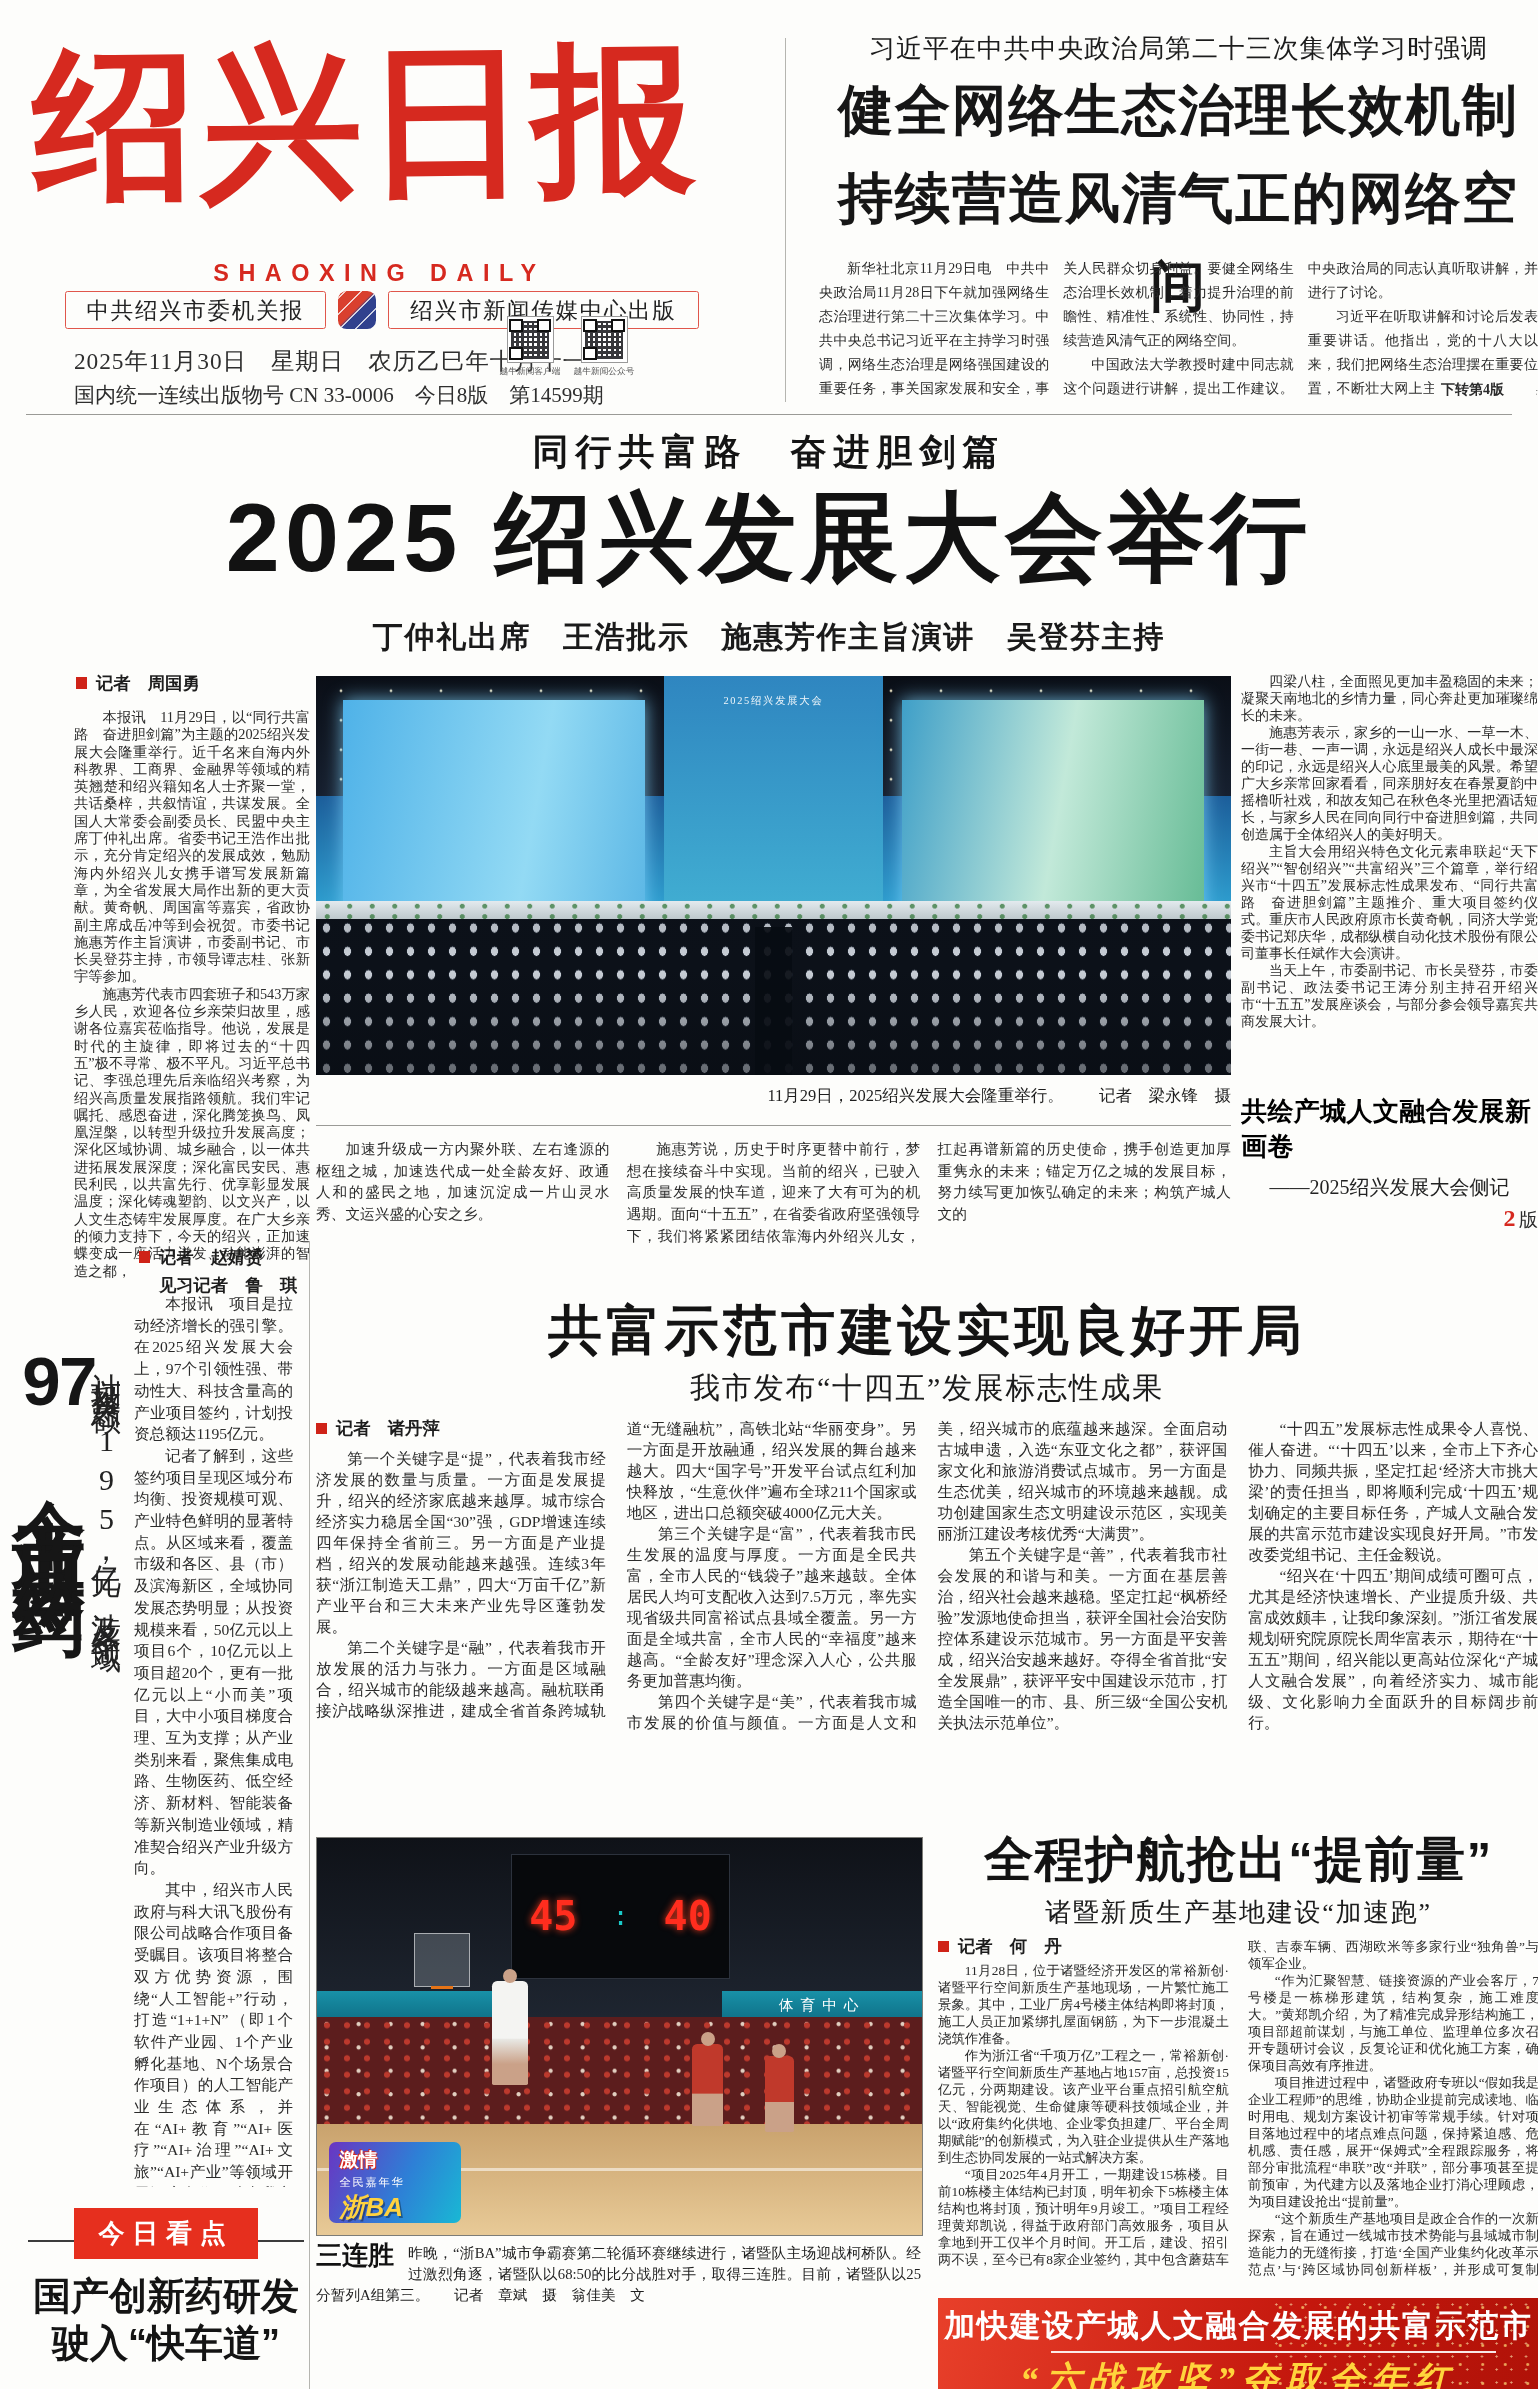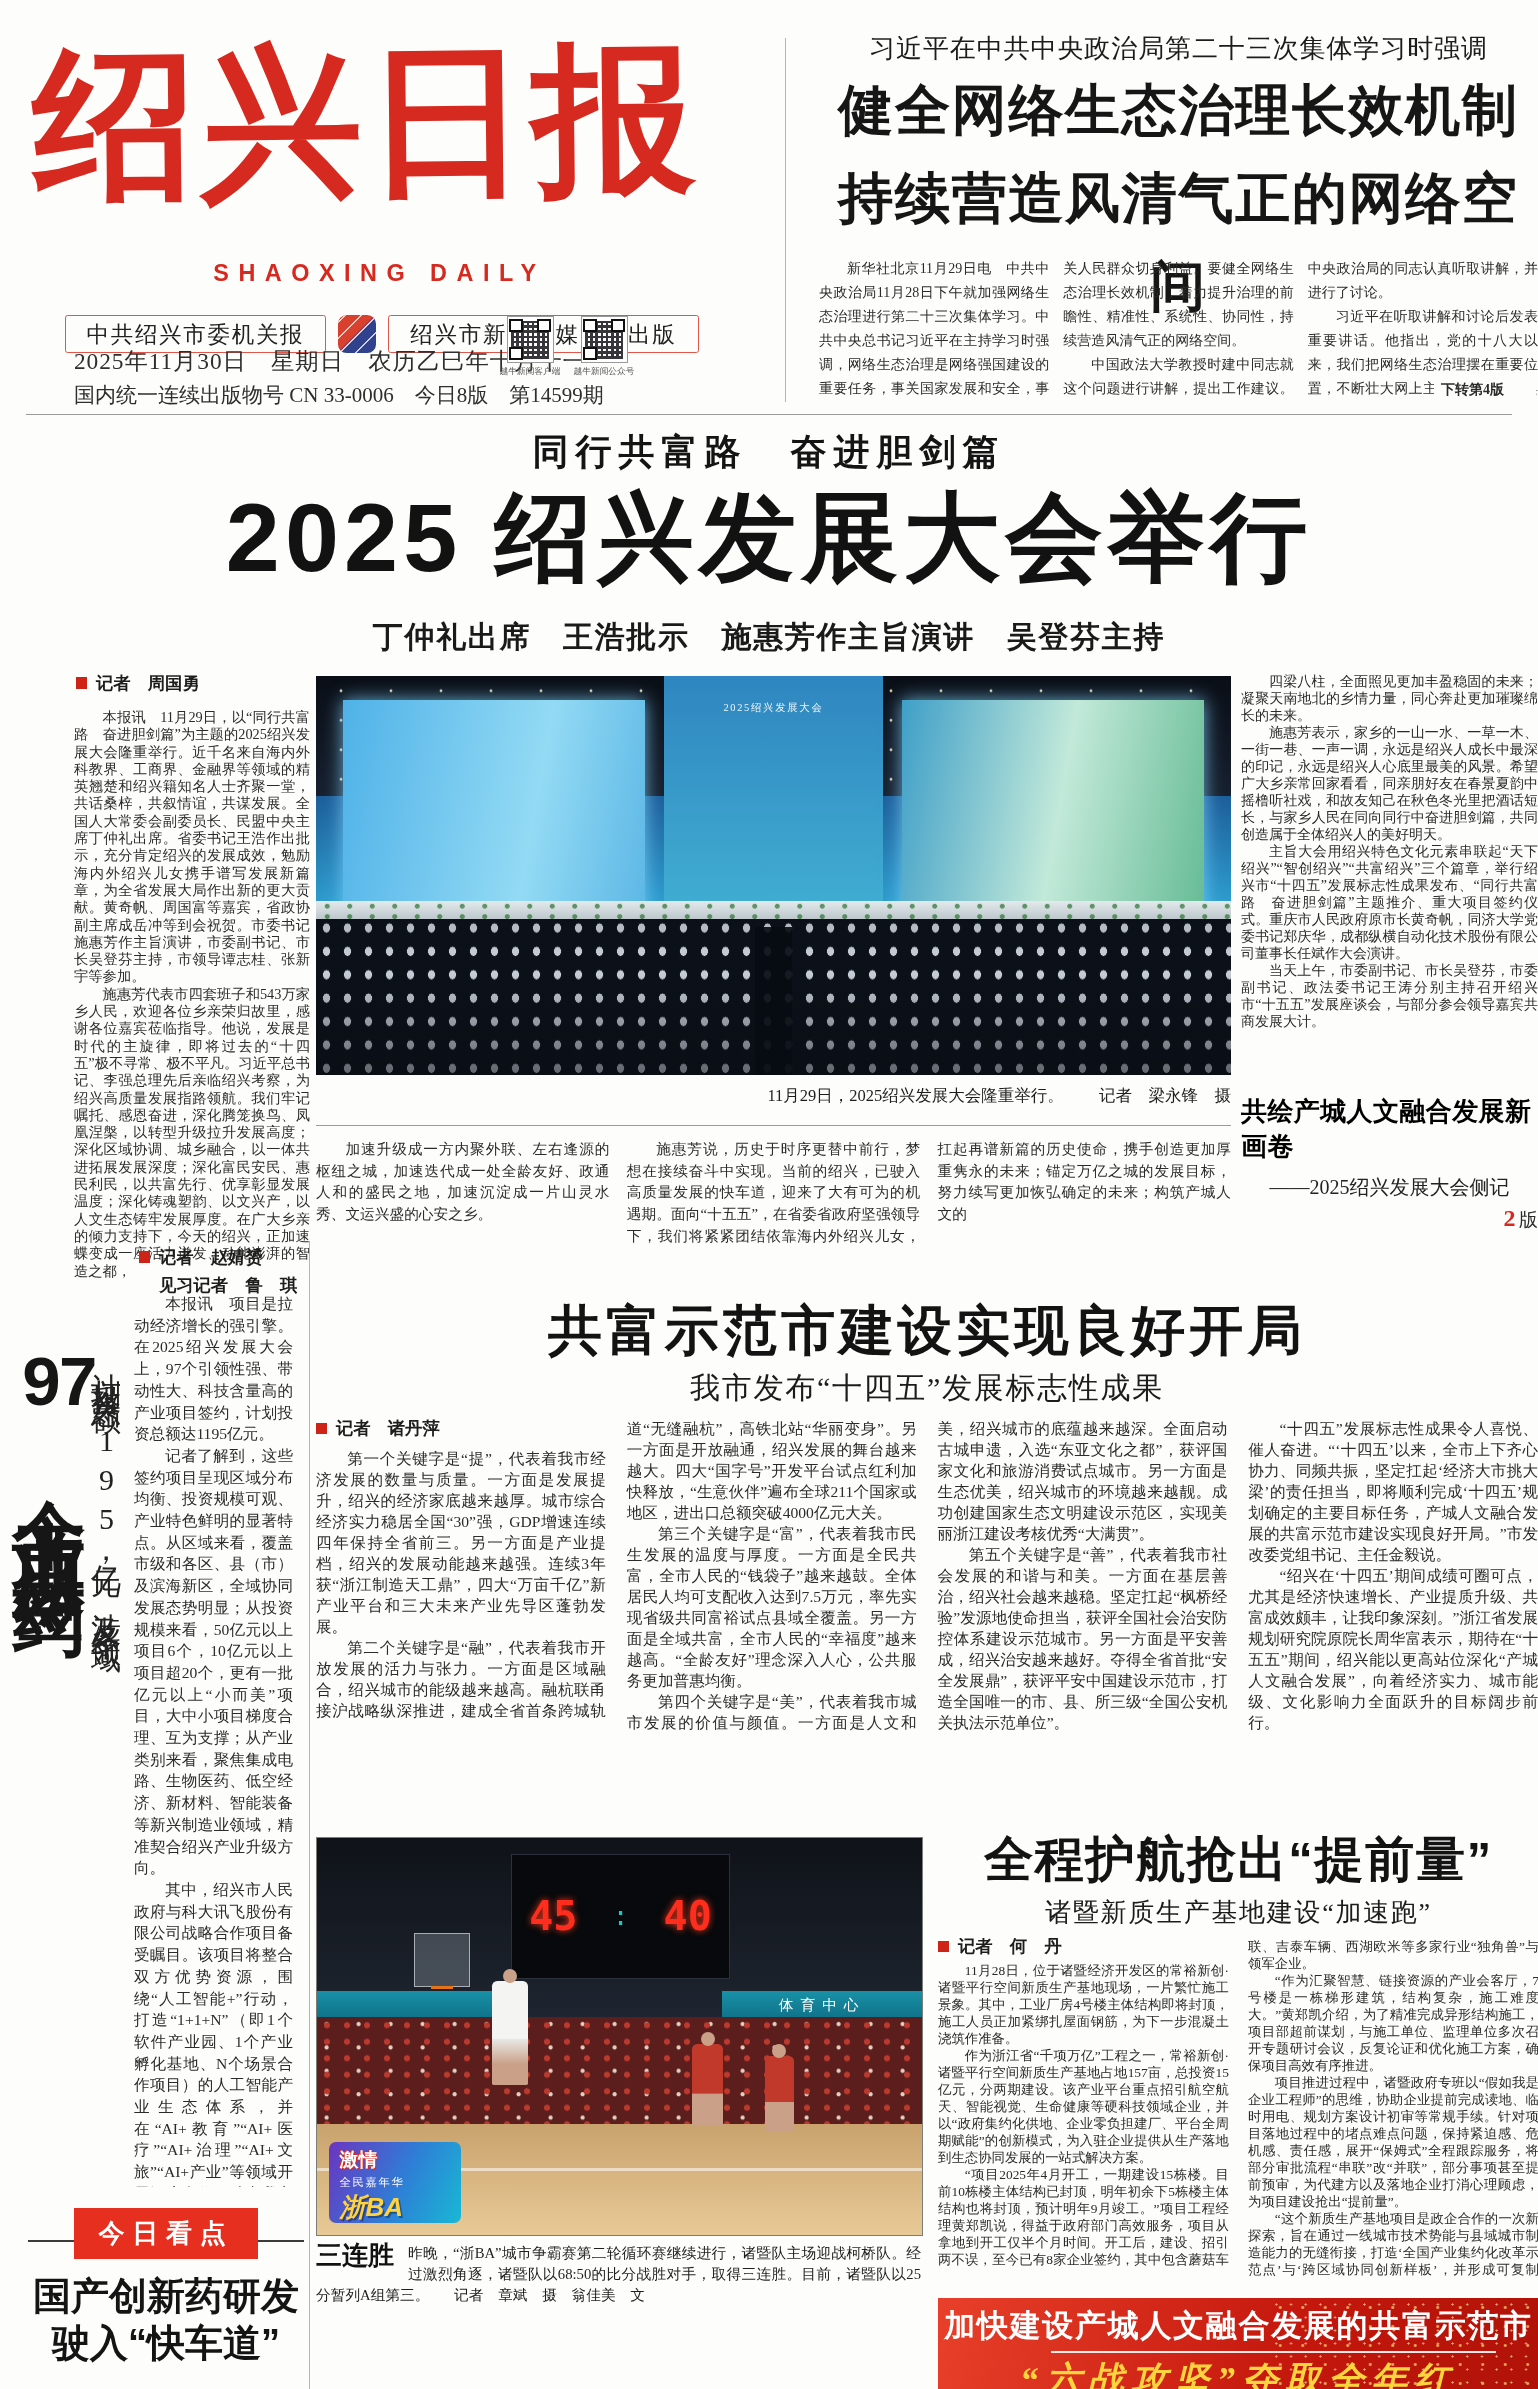--- a/index.html
+++ b/index.html
@@ -8,21 +8,21 @@
   .abs{position:absolute;}
   .sans{font-family:"Liberation Sans","DejaVu Sans",sans-serif;}
   p{margin:0;text-indent:2em;}
   .hrule{position:absolute;height:0.9px;background:#9a9a96;}
   .vrule{position:absolute;width:0.9px;background:#b5b5b0;}
 
   
   .mast-title{left:33px;top:19px;width:693px;font-size:163px;line-height:1.28;font-weight:900;
               color:#d6291f;letter-spacing:3.5px;transform:rotate(-.6deg);font-family:"Liberation Serif",serif;}
   .mast-en{left:33px;top:260px;width:693px;text-align:center;color:#d6291f;font-size:23.4px;font-weight:700;letter-spacing:9.5px;}
-  .organ-row{left:65px;top:291px;width:633px;display:flex;align-items:center;justify-content:center;gap:12px;margin-top:24px;}
+  .organ-row{left:65px;top:291px;width:633px;display:flex;align-items:center;justify-content:center;gap:12px;}
   .organ-box{border:1.7px solid #e0564b;border-radius:2.6px;padding:2.6px 21px;font-size:22.5px;color:#222;letter-spacing:1.7px;white-space:nowrap;}
   .organ-logo{width:38px;height:38px;border-radius:8.7px;flex:0 0 auto;
     background:linear-gradient(135deg,#d9402e 0 47%,#30418e 53% 100%);position:relative;overflow:hidden;}
   .organ-logo::after{content:"";position:absolute;inset:0;
     background:repeating-linear-gradient(135deg,transparent 0 4.3px,rgba(255,255,255,.95) 4.3px 6px,transparent 6px 11.3px);
     opacity:.8;}
   .dateline{left:74px;top:345px;font-size:23.4px;color:#2e2e2e;letter-spacing:0.9px;}
   .issueline{left:74px;top:381px;font-size:21px;color:#2e2e2e;}
   .qr-group{top:316px;width:64px;text-align:center;}
   .qr{width:45px;height:45px;margin:0 auto;background:#fff;border:0.9px solid #999;position:relative;}
@@ -68,21 +68,21 @@
   .photo-conf{left:316px;top:676px;width:915px;height:399px;overflow:hidden;background:#0e1420;}
   .pc-ceiling{position:absolute;left:0;top:0;right:0;height:32%;background:linear-gradient(#0a0e16,#182131);}
   .pc-ceiling::after{content:"";position:absolute;inset:0;
      background-image:radial-gradient(circle 1.7px,rgba(255,244,210,.85) 0 1.2px,transparent 1.7px);
      background-size:50px 29.5px;}
   .pc-screens{position:absolute;left:0;top:30%;right:0;height:28%;background:linear-gradient(#1d5e9a,#2f9fd0);}
   .pc-screen{position:absolute;top:6%;height:72%;box-shadow:0 0 17.3px rgba(130,215,255,.8);}
   .pc-screen.left{left:3%;width:33%;background:linear-gradient(100deg,#4fb2e8,#93daf4 60%,#57b4e4);}
   .pc-screen.right{right:3%;width:33%;background:linear-gradient(100deg,#3f9fc8,#c2e9d9 50%,#5fb890);}
   .pc-backdrop{position:absolute;left:38%;width:24%;top:0;height:86%;background:linear-gradient(#2f86c0,#49c0da);
-     color:rgba(255,255,255,.92);font-size:10.4px;text-align:center;padding-top:25px;letter-spacing:1.7px;box-sizing:border-box;}
+     color:rgba(255,255,255,.92);font-size:10.4px;text-align:center;padding-top:18px;letter-spacing:1.7px;box-sizing:border-box;}
   .pc-stage{position:absolute;left:0;right:0;top:56.5%;height:5%;background:linear-gradient(#e3eaee,#b9c4c8);}
   .pc-stage::after{content:"";position:absolute;inset:0;
      background-image:radial-gradient(circle 3.5px,rgba(52,120,60,.75) 0 2.2px,transparent 2.6px);background-size:22.5px 10.4px;}
   .pc-audience{position:absolute;left:0;right:0;top:61%;bottom:0;background:#0c1119;}
   .pc-audience::before{content:"";position:absolute;inset:0;
      background-image:radial-gradient(ellipse 6px 7.8px at 50% 38%,#e2e8f0 55%,rgba(120,140,170,.25) 60%,transparent 72%);
      background-size:21px 23.4px;opacity:.9;}
   .pc-audience::after{content:"";position:absolute;inset:0;
      background:linear-gradient(rgba(10,14,22,.15),rgba(10,14,22,0) 30%,rgba(8,12,18,.55));}
   .pc-aisle{position:absolute;left:48%;width:4%;top:63%;bottom:0;background:rgba(8,12,18,.92);}

